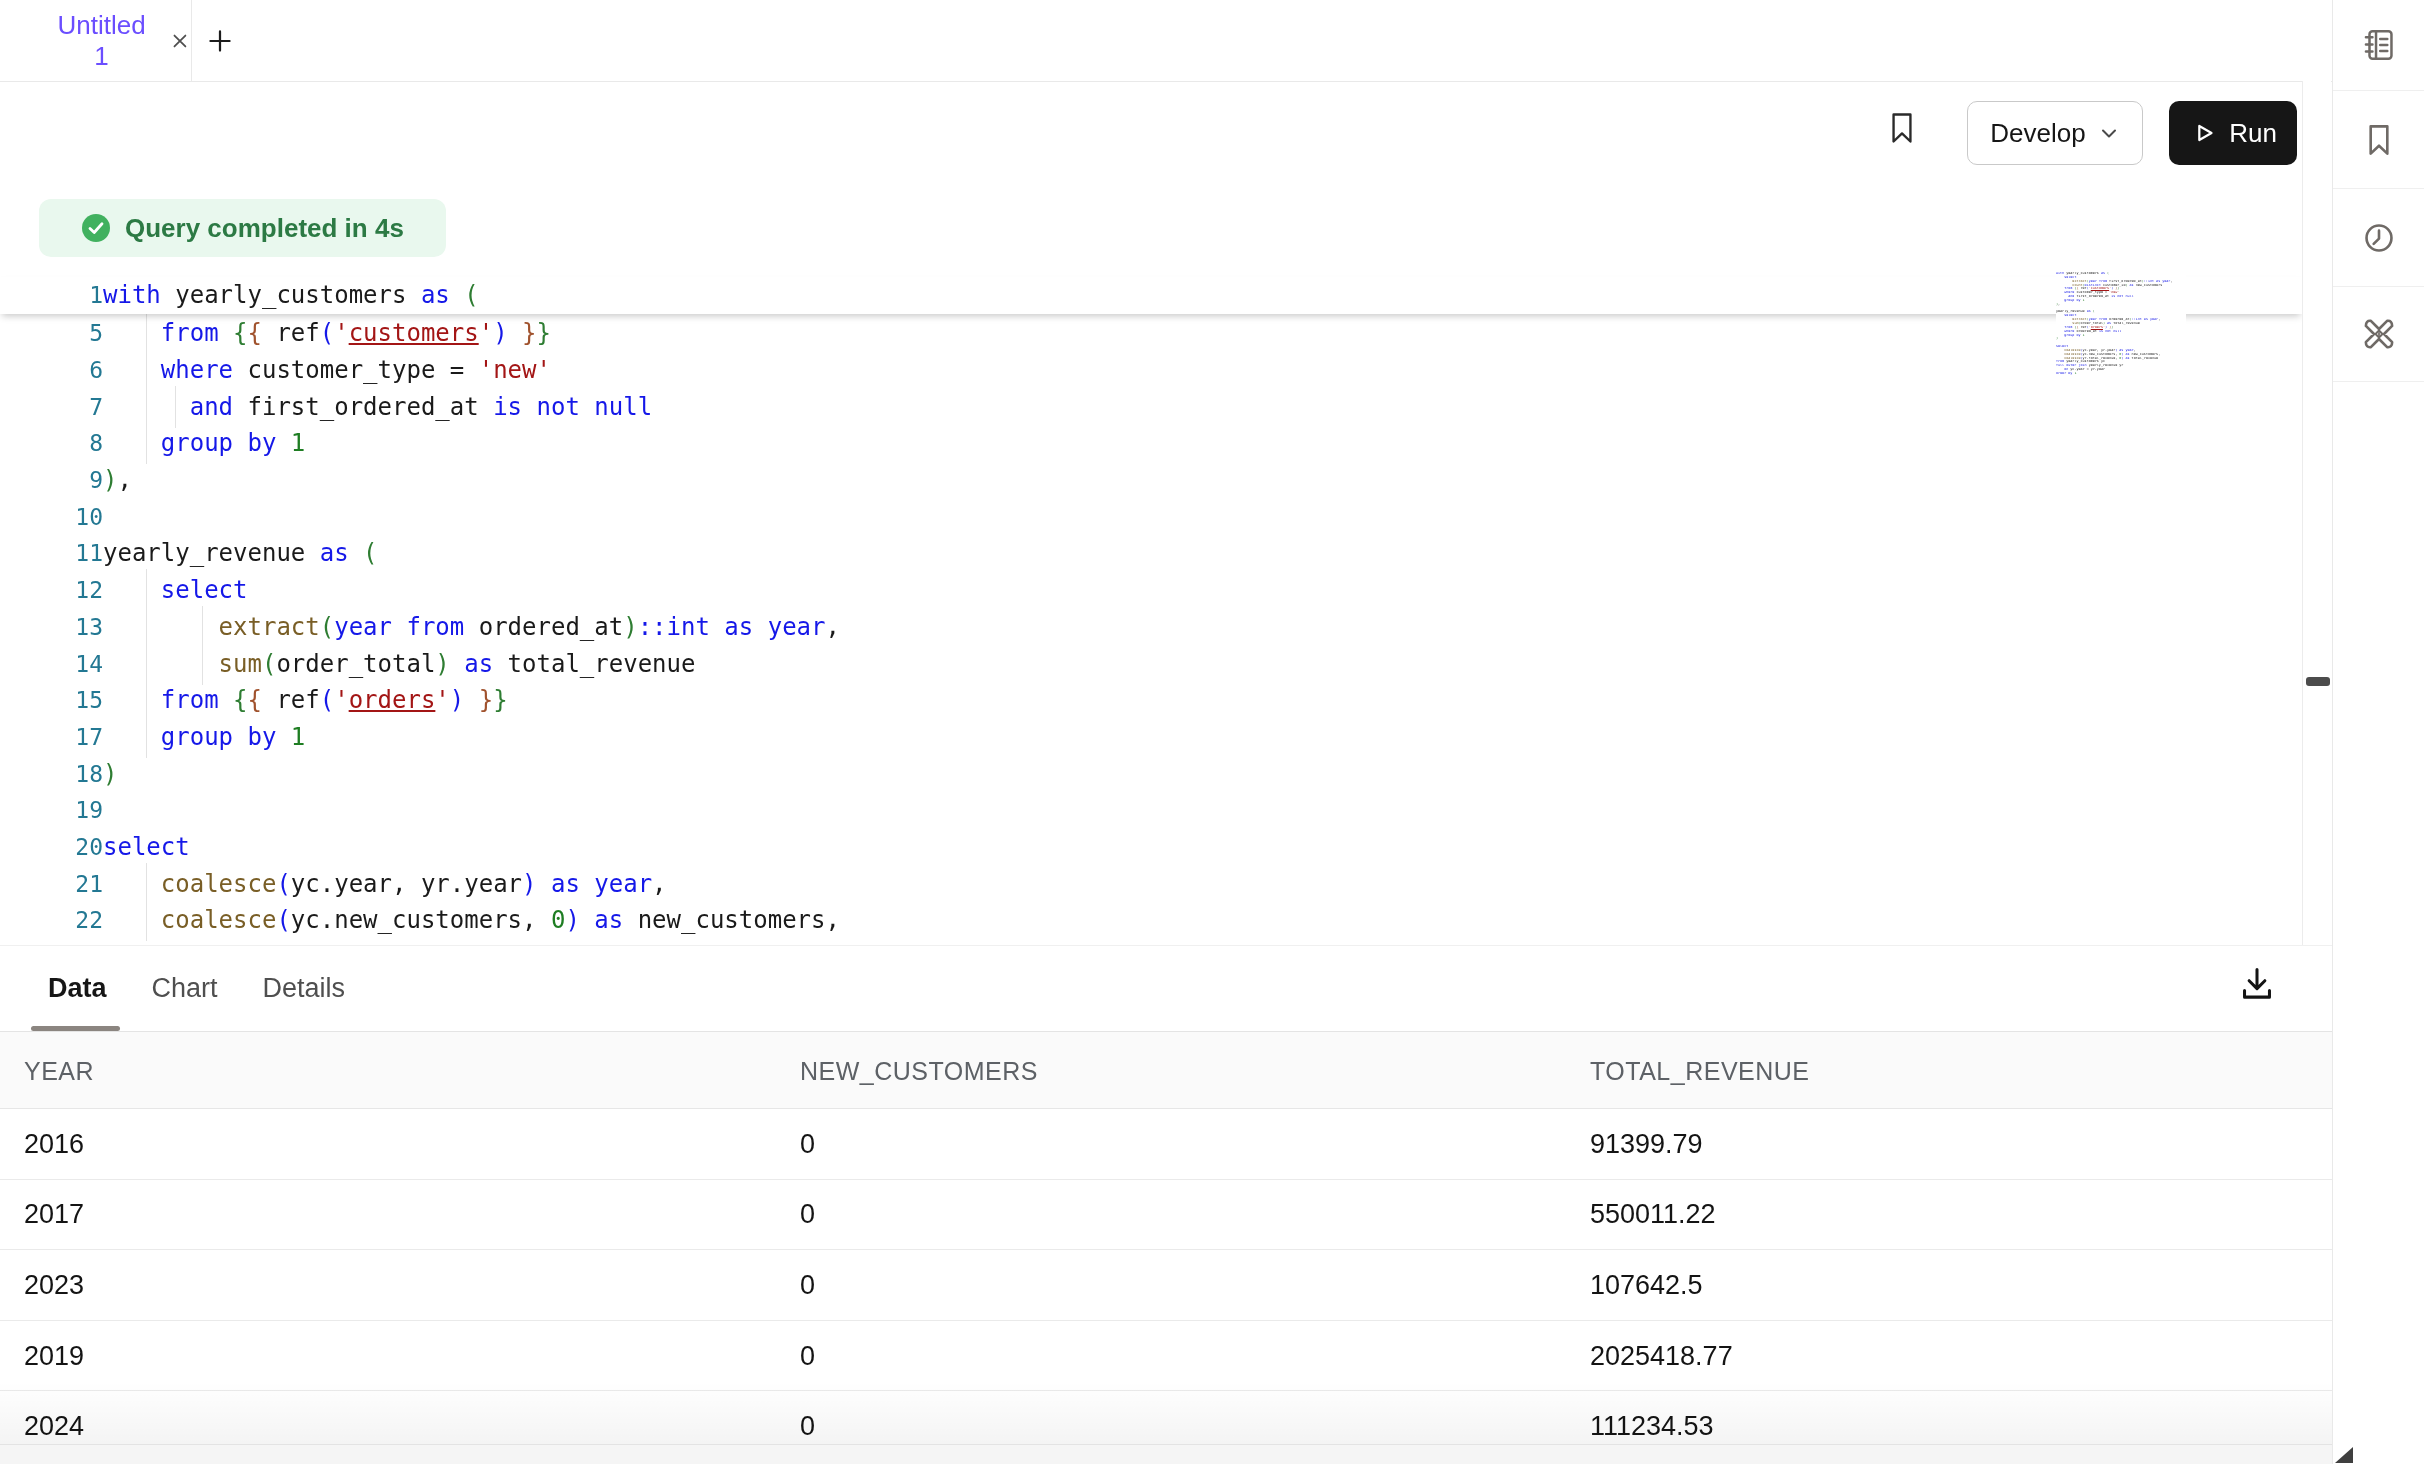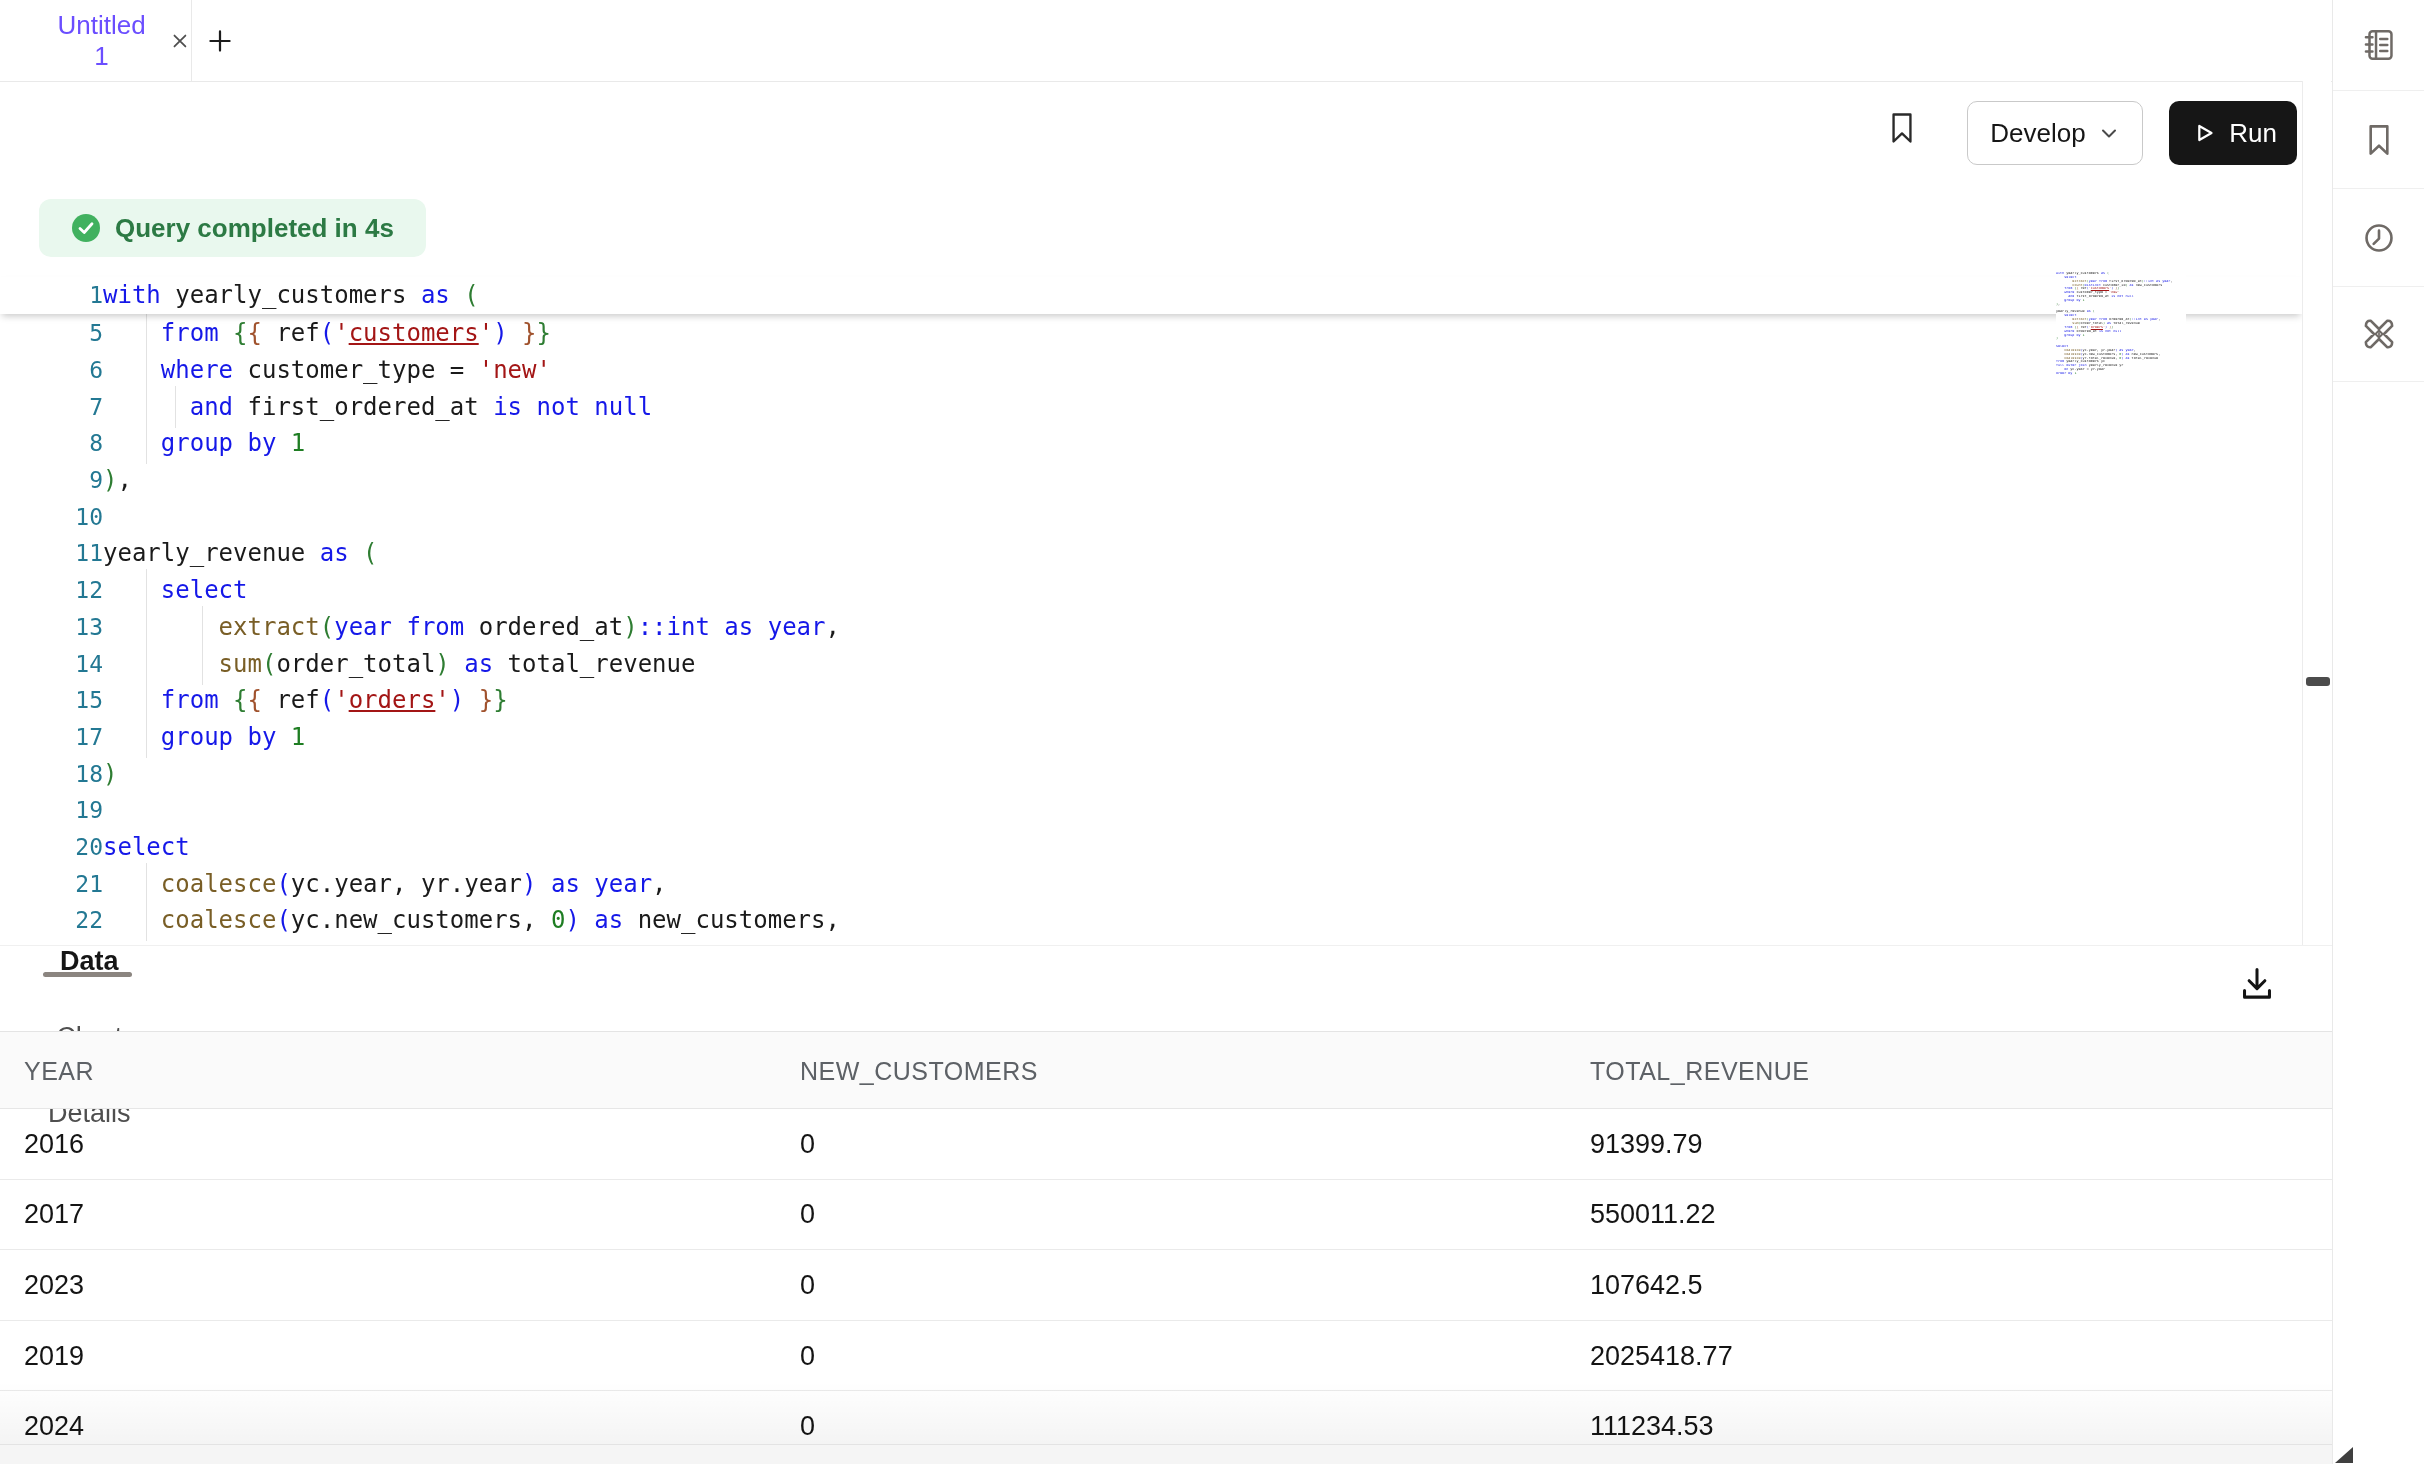--- a/index.html
+++ b/index.html
@@ -24,21 +24,21 @@
   .bm-btn{position:absolute;left:1884px;top:108px;width:44px;height:50px;}
   .develop-btn{position:absolute;left:1967px;top:101px;width:176px;height:64px;border:1.5px solid #c9c9c9;
        border-radius:10px;box-sizing:border-box;display:flex;align-items:center;justify-content:center;gap:12px;
        font-size:26px;color:#161616;background:#fff;cursor:pointer;}
   .run-btn{position:absolute;left:2169px;top:101px;width:128px;height:64px;background:var(--run-bg);
        border-radius:10px;display:flex;align-items:center;justify-content:center;gap:10px;
        font-size:26px;font-weight:500;color:#fff;cursor:pointer;}
 
   
   .q-pill{position:absolute;left:39px;top:199px;height:58px;background:var(--green-bg);border-radius:12px;
-       display:inline-flex;align-items:center;gap:14px;padding:0 32px;}
+       display:inline-flex;align-items:center;gap:14px;padding:0 42px;}
   .q-pill span{color:var(--green-tx);font-size:26px;font-weight:600;}
   .env-sel{position:absolute;left:402px;top:199px;height:58px;border:1.5px solid #d9d9d9;border-radius:29px;
        box-sizing:border-box;display:inline-flex;align-items:center;gap:16px;padding:0 24px 0 26px;background:#fff;cursor:pointer;}
   .env-label{font-size:26px;color:#16181c;}
   .env-badge{background:var(--prod-bg);border-radius:15px;padding:6px 17px;font-size:24px;font-weight:600;color:#16181c;}
 
   
   .editor{position:absolute;left:0;top:262px;width:2302px;height:683px;overflow:hidden;
           font-family:"DejaVu Sans Mono",monospace;font-size:24px;background:#fff;}
   .code-line{position:relative;height:36.7px;display:flex;align-items:center;white-space:pre;}
@@ -53,21 +53,21 @@
   .tk-rf{color:var(--str);text-decoration:underline;cursor:pointer;}
 
   .minimap{position:absolute;left:2056px;top:10px;width:130px;z-index:6;background:#fff;cursor:pointer;}
   .mm-line{height:3.85px;line-height:3.85px;font-size:3.4px;white-space:pre;font-family:"DejaVu Sans Mono",monospace;overflow:hidden;}
 
   .vstrip{position:absolute;left:2302px;top:81px;width:29px;height:864px;background:#fff;border-left:1px solid #ececec;box-sizing:border-box;}
   .vthumb{position:absolute;left:3px;top:596px;width:24px;height:9px;background:#4c4c4c;border-radius:3px;cursor:grab;}
 
   
   .results{position:absolute;left:0;top:945px;width:2332px;height:519px;background:#fff;border-top:1px solid #f0f0f0;box-sizing:border-box;}
-  .rtabs{position:absolute;left:0;top:0;height:85px;display:flex;align-items:center;padding-left:48px;gap:45px;flex-direction:column;}
+  .rtabs{position:absolute;left:0;top:0;height:85px;display:flex;align-items:center;padding-left:48px;gap:45px;}
   .rtab{position:relative;height:85px;display:flex;align-items:center;font-size:27px;color:#4f4f4f;cursor:pointer;}
   .rtab.active{color:#161616;font-weight:600;}
   .rtab.active::after{content:'';position:absolute;left:-17px;right:-13px;bottom:0;height:5px;background:var(--underline);border-radius:3px;}
   .dl-btn{position:absolute;left:2236px;top:17px;width:44px;height:44px;cursor:pointer;}
   .thead{position:absolute;left:0;top:85px;width:100%;height:78px;background:#fafafa;border-top:1px solid #e4e4e4;border-bottom:1px solid #e6e6e6;box-sizing:border-box;}
   .th{position:absolute;top:0;height:78px;display:flex;align-items:center;font-size:25px;color:#5d6166;letter-spacing:.5px;}
   .tbody{position:absolute;left:0;top:163px;width:100%;}
   .trow{position:relative;height:70.6px;border-bottom:1px solid #eaeaea;box-sizing:border-box;}
   .td{position:absolute;top:0;height:70.6px;display:flex;align-items:center;font-size:27px;color:#141414;}
   .c0{left:24px;} .c1{left:800px;} .c2{left:1590px;}

